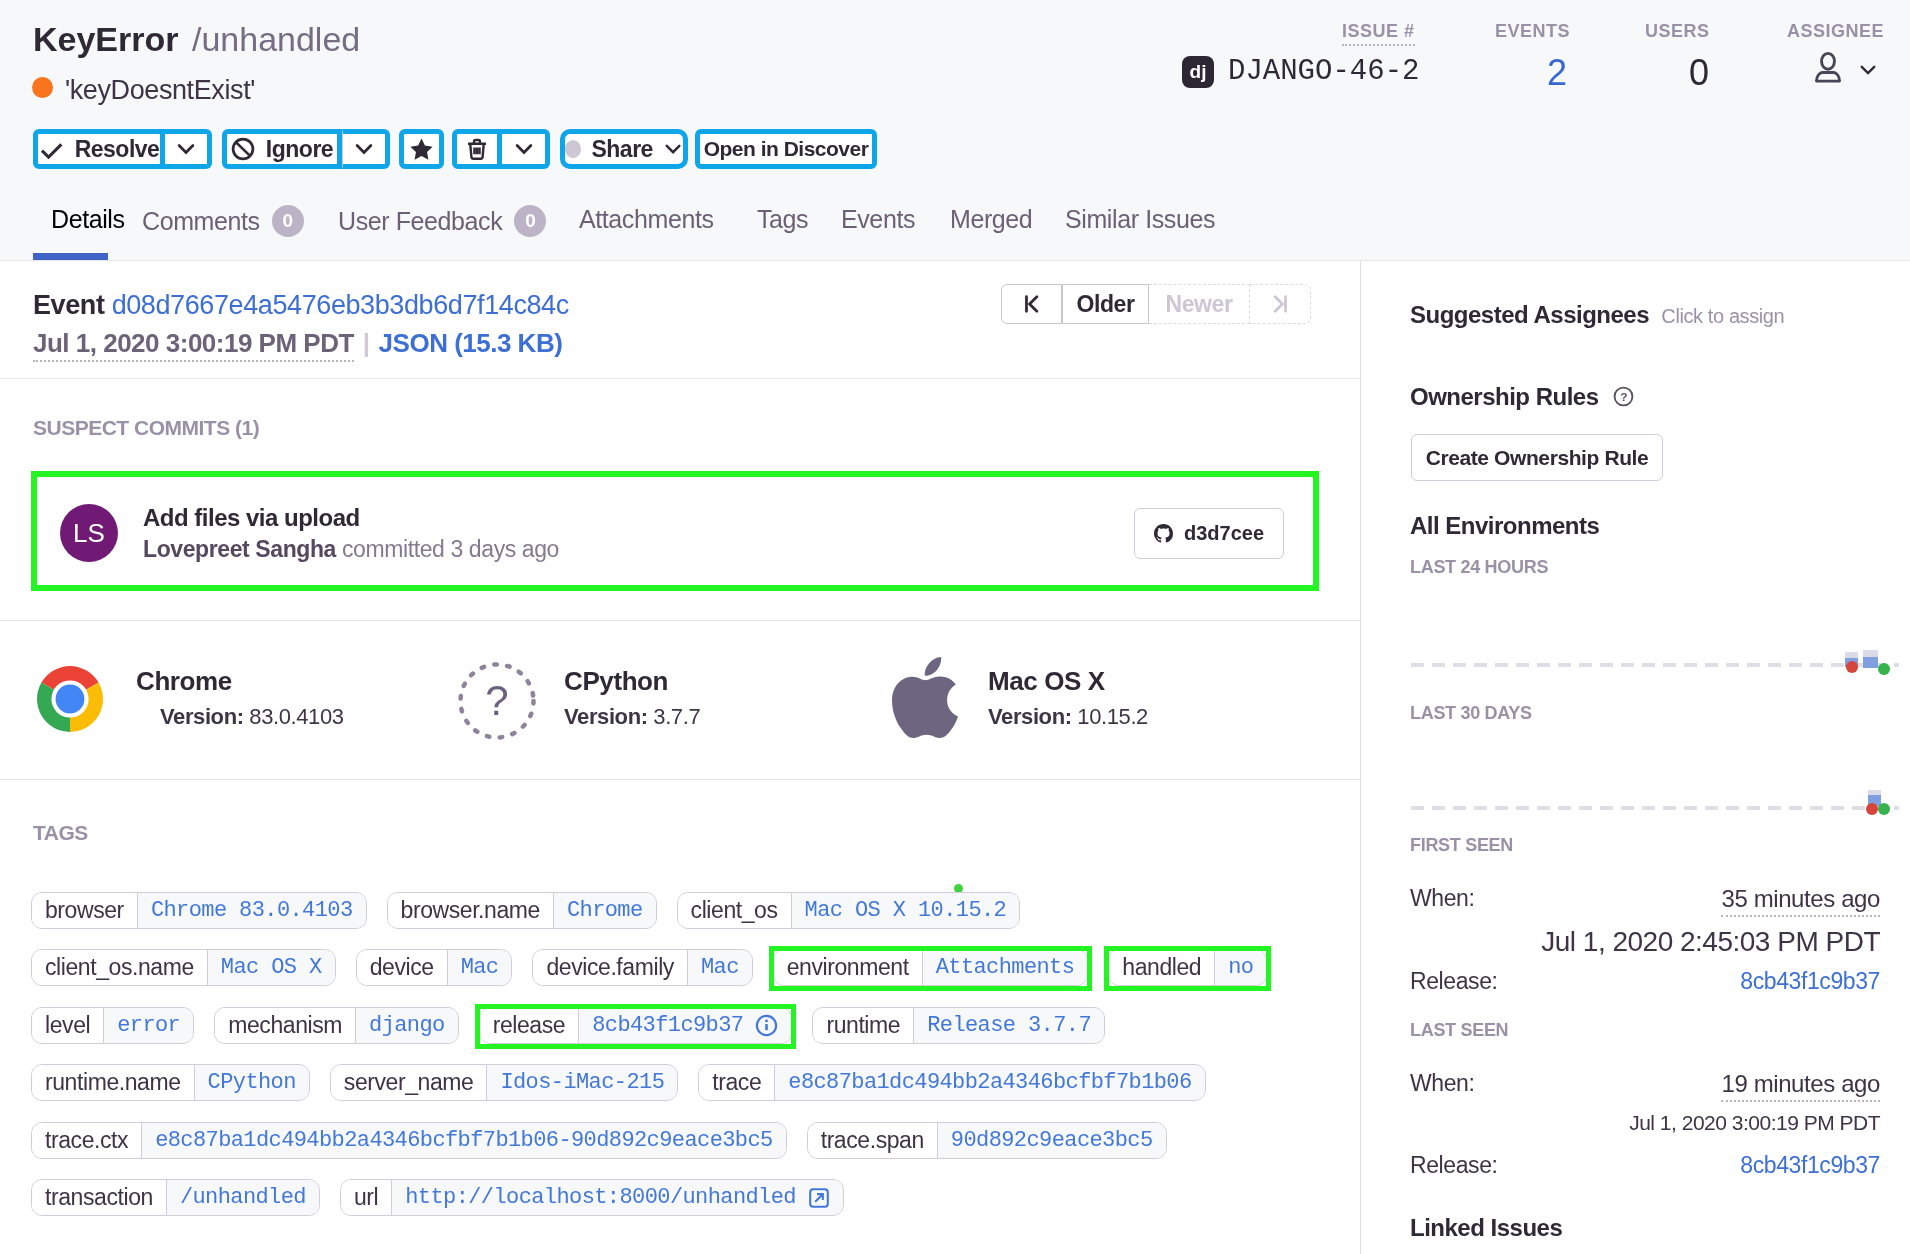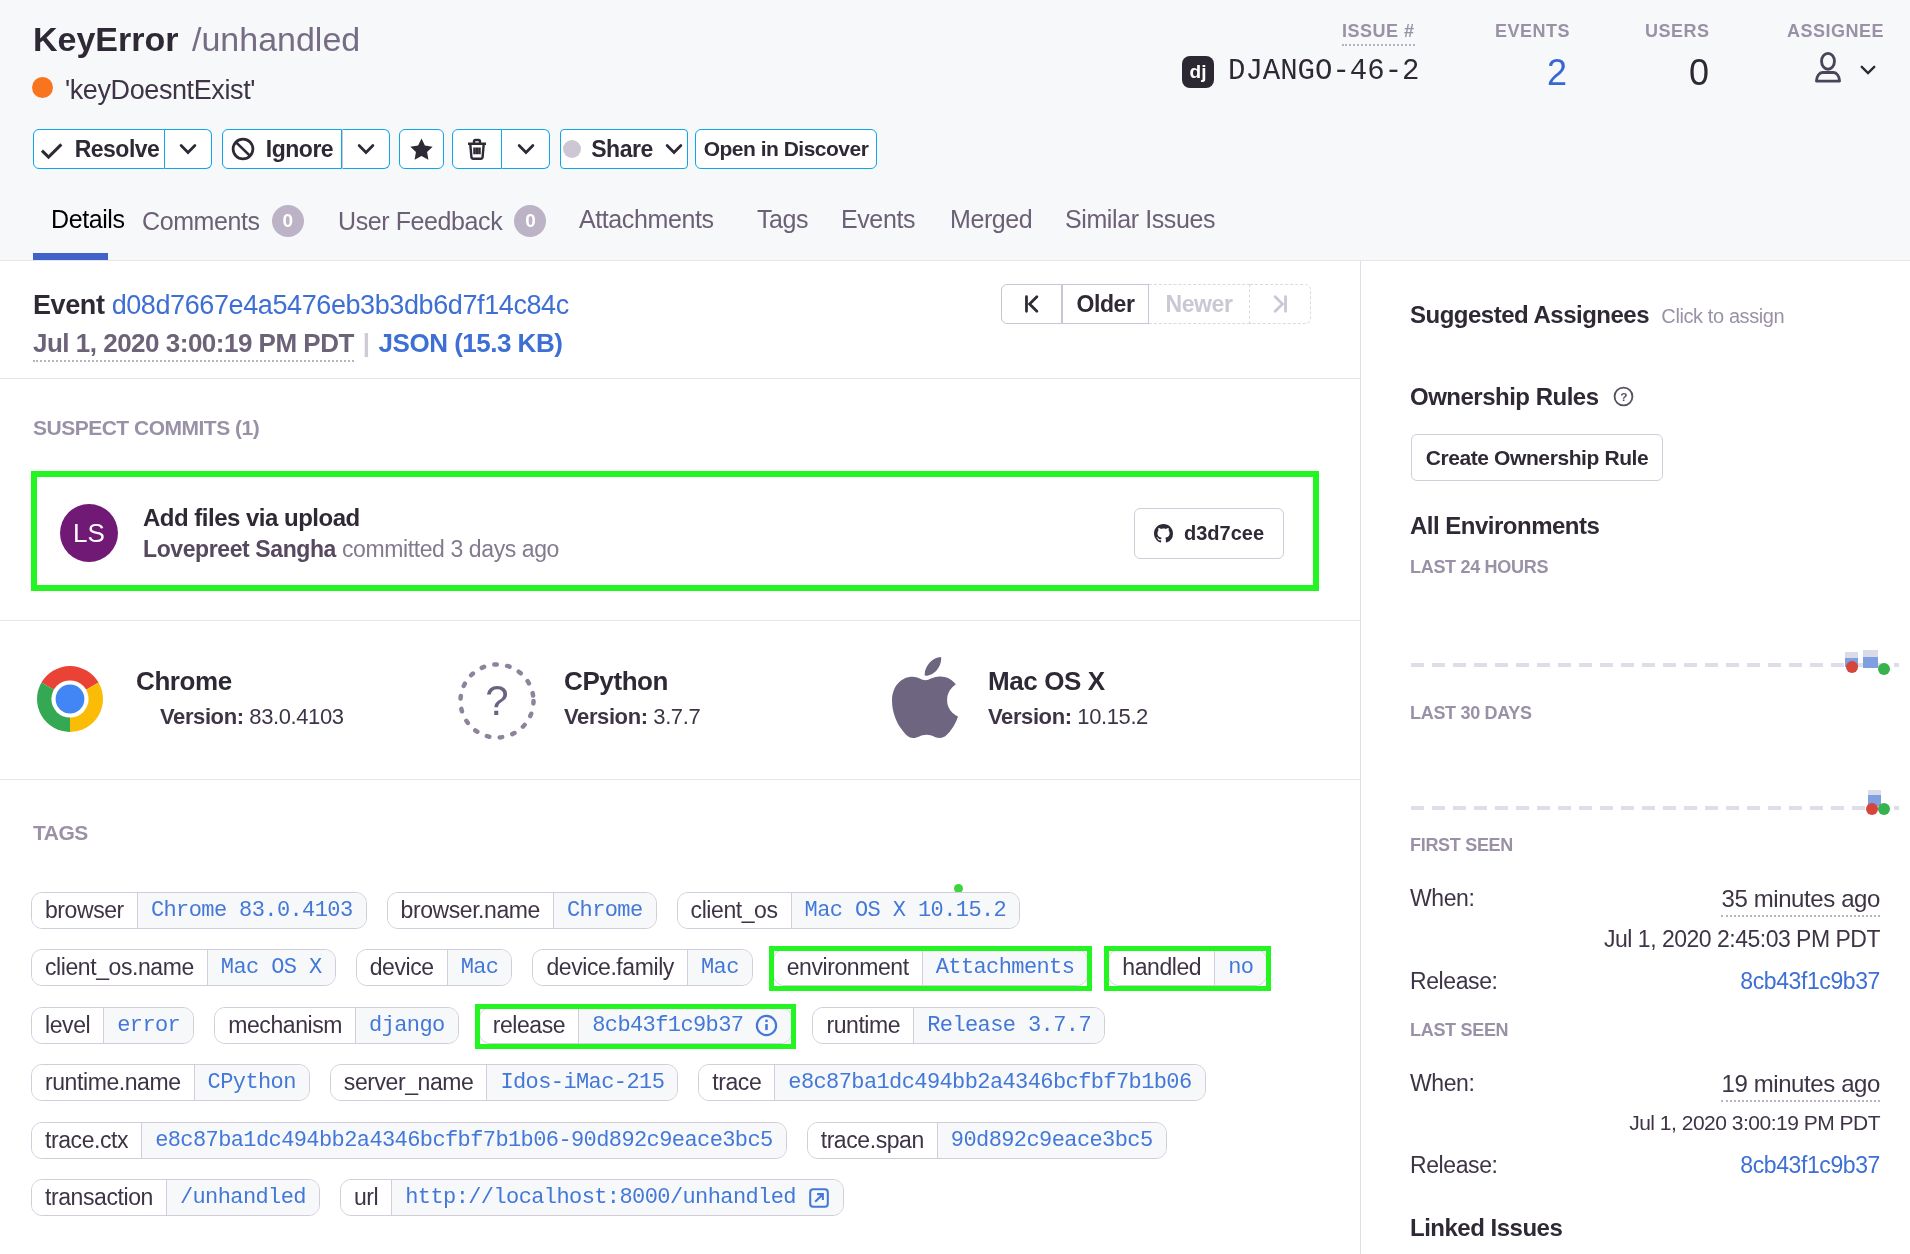--- a/index.html
+++ b/index.html
@@ -4,21 +4,21 @@
 <style>
 * { margin:0; padding:0; box-sizing:border-box; }
 html,body { width:1910px; height:1254px; background:#fff; font-family:"Liberation Sans",sans-serif; overflow:hidden; }
 body { position:relative; color:#2f2936; }
 
 #header { position:absolute; left:0; top:0; width:1910px; height:261px; background:#f6f8f9; border-bottom:1px solid #e7e4ea; }
 #title { position:absolute; left:33px; top:20px; font-size:34px; font-weight:700; color:#2f2936; }
 #title .sub { font-weight:400; color:#766c84; }
 #culprit { position:absolute; left:65px; top:75px; font-size:27px; color:#3e3446; letter-spacing:-0.4px; }
 #odot { position:absolute; left:32px; top:77px; width:21px; height:21px; border-radius:50%; background:#f9751d; }
-.btn { position:absolute; top:129px; height:40px; background:#fff; border:1px solid #0ea5e9; border-radius:6px; display:flex; align-items:center; justify-content:center; font-size:23px; font-weight:700; color:#2f2936; white-space:nowrap; letter-spacing:-0.5px; }
+.btn { position:absolute; top:129px; height:40px; background:#fff; border:5px solid #0ea5e9; border-radius:6px; display:flex; align-items:center; justify-content:center; font-size:23px; font-weight:700; color:#2f2936; white-space:nowrap; letter-spacing:-0.5px; }
 .tab { position:absolute; top:205px; font-size:25px; color:#6d6076; white-space:nowrap; letter-spacing:-0.4px; }
 .badge { display:inline-block; vertical-align:3px; margin-left:12px; width:32px; height:32px; border-radius:50%; background:#bcb3c6; color:#fff; font-size:19px; font-weight:700; text-align:center; line-height:32px; }
 #tab-underline { position:absolute; left:33px; top:253px; width:75px; height:7px; background:#4163c8; }
 .stat-label { position:absolute; top:21px; font-size:18px; font-weight:700; color:#9a91a7; letter-spacing:0.5px; }
 .stat-val { position:absolute; top:52px; font-size:36px; color:#2f2936; }
 
 #main { position:absolute; left:0; top:261px; width:1361px; height:993px; background:#fff; border-right:1px solid #e2dee6; }
 .hr { position:absolute; left:0; width:1360px; height:1px; background:#e7e4ea; }
 #evt-line1 { position:absolute; left:33px; top:290px; font-size:27px; letter-spacing:-0.4px; }
 #evt-line1 b { font-weight:700; color:#2f2936; }
@@ -95,21 +95,21 @@
   <div class="btn" style="left:452px; width:50px; border-radius:6px 0 0 6px;">
     <svg width="24" height="24" viewBox="0 0 16 16">
         <path fill="none" stroke="#2f2936" stroke-width="1.6" d="M3.5 4.5h9l-.8 9.2a1 1 0 0 1-1 .8H5.3a1 1 0 0 1-1-.8zM2 4.5h12M6 4.5V3a1 1 0 0 1 1-1h2a1 1 0 0 1 1 1v1.5M6.3 7v4.5M8 7v4.5M9.7 7v4.5"></path>
       </svg>
   </div>
   <div class="btn" style="left:502px; width:48px; border-radius:0 6px 6px 0; border-left:none;">
     <svg width="22" height="22" viewBox="0 0 16 16">
         <path fill="none" stroke="#2f2936" stroke-width="2" stroke-linecap="round" d="M3 5.5l5 5 5-5"></path>
       </svg>
   </div>
-  <div class="btn" style="left:560px; width:128px; border-radius:4px;">
+  <div class="btn" style="left:560px; width:128px; border-radius:10px;">
     <span style="display:inline-block;width:18px;height:18px;border-radius:50%;background:#cdc6d3;margin-right:10px;"></span>Share
     <svg width="22" height="22" viewBox="0 0 16 16" style="margin-left:10px">
         <path fill="none" stroke="#2f2936" stroke-width="2" stroke-linecap="round" d="M3 5.5l5 5 5-5"></path>
       </svg>
   </div>
   <div class="btn" style="left:695px; width:182px; border-radius:6px; font-size:21px;">Open in Discover</div>
 
   <div class="tab" style="left:51px; color:#000000;">Details</div>
   <div class="tab" style="left:142px;">Comments<span class="badge">0</span></div>
   <div class="tab" style="left:338px;">User Feedback<span class="badge">0</span></div>
@@ -314,21 +314,21 @@
 <div class="sb" style="left:1878px; top:663px; width:12px; height:12px; border-radius:50%; background:#37b24d;"></div>
 <div class="sb sb-cap" style="left:1410px; top:703px;">LAST 30 DAYS</div>
 <div class="dashline" style="left:1411px; top:806px; width:488px;"></div>
 <div class="sb" style="left:1868px; top:790px; width:13px; height:16px; background:#d9dce8;"></div>
 <div class="sb" style="left:1868px; top:795px; width:13px; height:11px; background:#7f9fe0;"></div>
 <div class="sb" style="left:1866px; top:803px; width:12px; height:12px; border-radius:50%; background:#d6453c;"></div>
 <div class="sb" style="left:1878px; top:803px; width:12px; height:12px; border-radius:50%; background:#37b24d;"></div>
 
 <div class="sb sb-cap" style="left:1410px; top:835px;">FIRST SEEN</div>
 <div class="krow" style="top:885px;">When: <span class="rt" style="font-size:24px; letter-spacing:-0.4px; border-bottom:2px dotted #b9b2c1; padding-bottom:2px;">35 minutes ago</span></div>
-<div class="krow" style="top:926px; font-size:23px;">
+<div class="krow" style="top:926px; font-size:28px;">
     <span class="rt" style="letter-spacing:-0.5px;">Jul 1, 2020 2:45:03 PM PDT</span>
   </div>
 <div class="krow" style="top:968px;">Release: <a class="rt">8cb43f1c9b37</a></div>
 <div class="sb sb-cap" style="left:1410px; top:1020px;">LAST SEEN</div>
 <div class="krow" style="top:1070px;">When: <span class="rt" style="font-size:24px; letter-spacing:-0.4px; border-bottom:2px dotted #b9b2c1; padding-bottom:2px;">19 minutes ago</span></div>
 <div class="krow" style="top:1111px; font-size:21px;">
     <span class="rt" style="letter-spacing:-0.5px;">Jul 1, 2020 3:00:19 PM PDT</span>
   </div>
 <div class="krow" style="top:1152px;">Release: <a class="rt">8cb43f1c9b37</a></div>
 <div class="sb sb-h" style="left:1410px; top:1214px;">Linked Issues</div>

